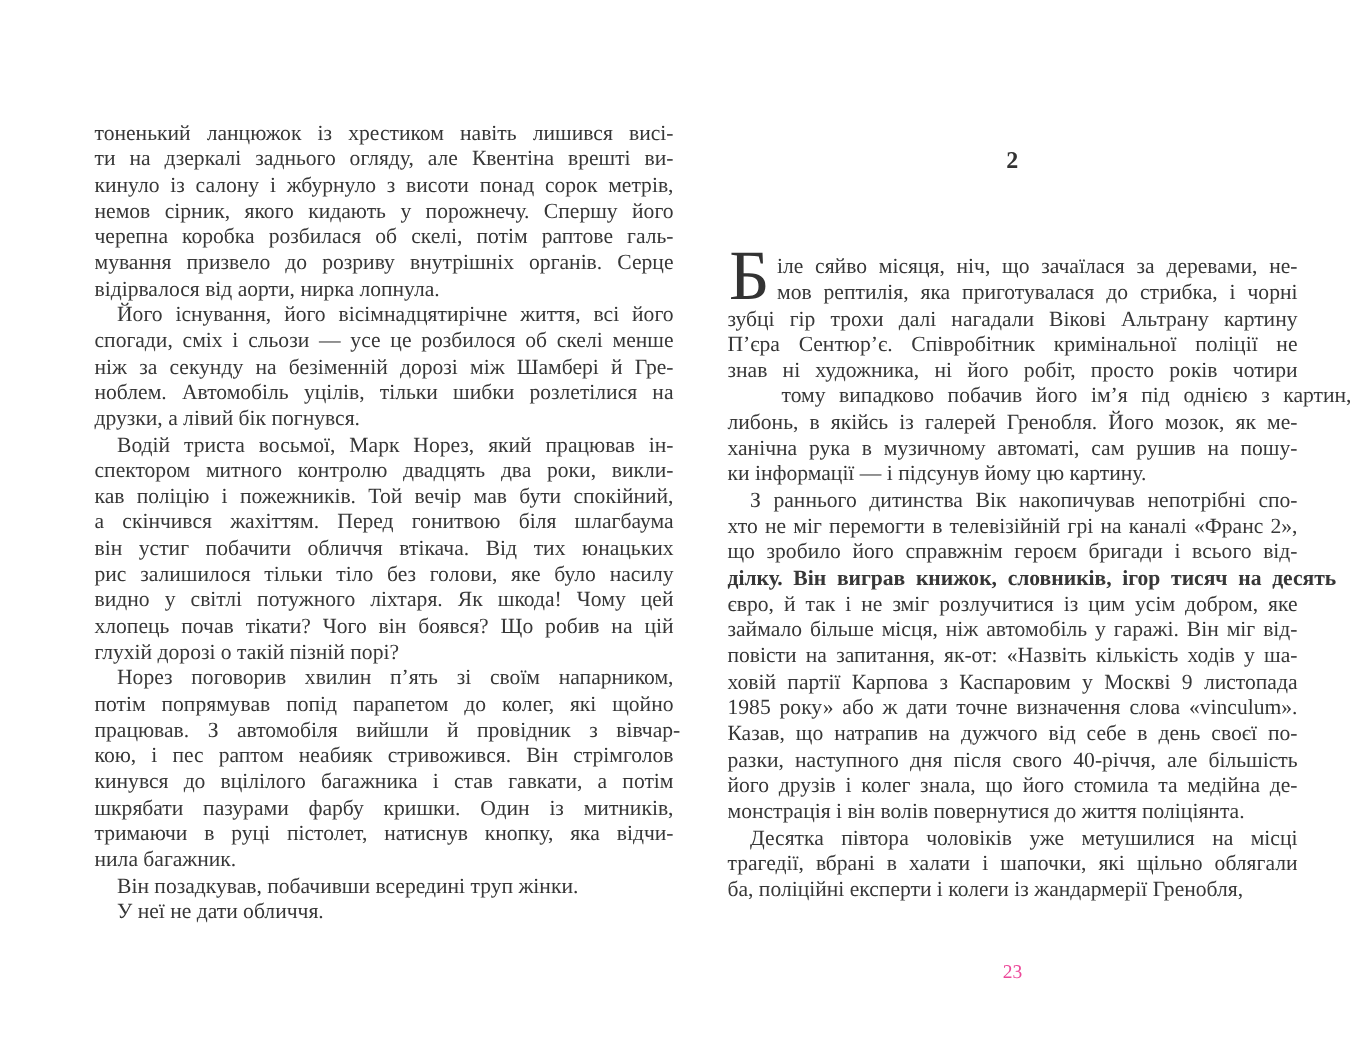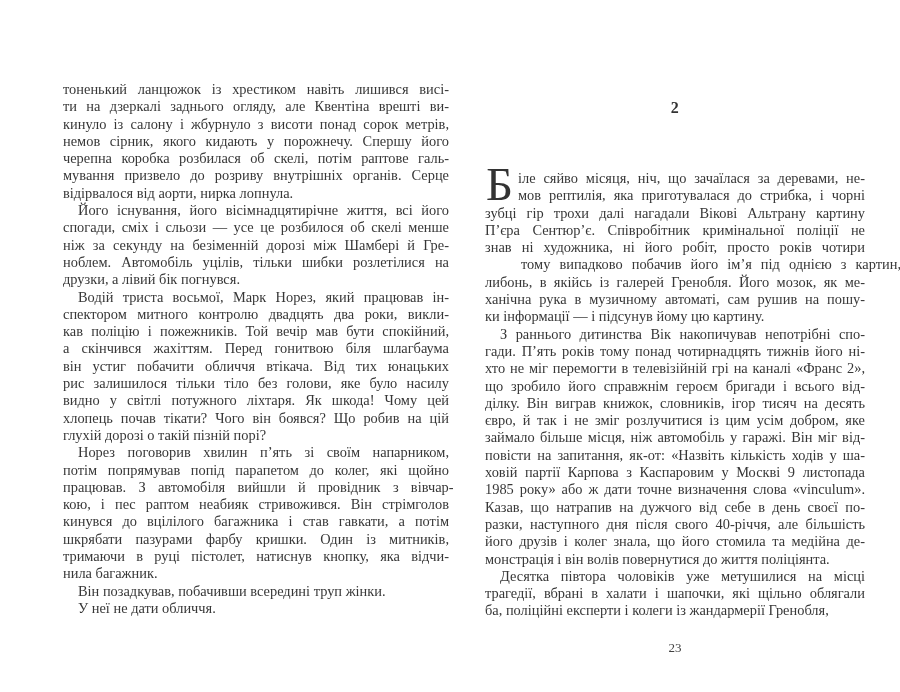--- a/index.html
+++ b/index.html
@@ -36,21 +36,21 @@
     overflow: visible;
   }
   .line.first { padding-left: 15px; }
   .line.dc    { padding-left: 33px; }
   .dropcap {
     position: absolute; left: 1px; top: -9px;
     font-size: 47px; line-height: 1; color: #333333;
   }
   .pagenum {
     position: absolute; top: 640px; left: 0; width: 100%;
-    text-align: center; font-size: 13px; color: #404040;
+    text-align: center; font-size: 13px; color: #ec4899;
   }
 </style>
 </head>
 <body>
 
 <div class="spread">
 
   <div class="page-col left">
     <div class="text-block" id="left-col">
         <div class="para">
@@ -109,24 +109,23 @@
           <div class="line"><span class="lt" style="word-spacing: 6.48214px;">зубці гір трохи далі нагадали Вікові Альтрану картину</span></div>
           <div class="line"><span class="lt" style="word-spacing: 8.87813px;">П’єра Сентюр’є. Співробітник кримінальної поліції не</span></div>
           <div class="line"><span class="lt" style="word-spacing: 6.55664px;">знав ні художника, ні його робіт, просто років чотири</span></div>
           <div class="line"><span class="lt" style="word-spacing: 5.47852px; margin-left: 36px;">тому випадково побачив його ім’я під однією з картин,</span></div>
           <div class="line"><span class="lt" style="word-spacing: 3.79861px;">либонь, в якійсь із галерей Гренобля. Його мозок, як ме-</span></div>
           <div class="line"><span class="lt" style="word-spacing: 4.26758px;">ханічна рука в музичному автоматі, сам рушив на пошу-</span></div>
           <div class="line last"><span class="lt">ки інформації — і підсунув йому цю картину.</span></div>
         </div>
         <div class="para">
           <div class="line first"><span class="lt" style="word-spacing: 4.83854px;">З раннього дитинства Вік накопичував непотрібні спо-</span></div>
-          <div class="line"><span class="lt" style="word-spacing: 2.16016px;">гади. П’ять років тому понад чотирнадцять тижнів його ні-</span></div>
           <div class="line"><span class="lt" style="word-spacing: 1.23438px;">хто не міг перемогти в телевізійній грі на каналі «Франс 2»,</span></div>
           <div class="line"><span class="lt" style="word-spacing: 4.15234px;">що зробило його справжнім героєм бригади і всього від-</span></div>
-          <div class="line"><span class="lt" style="word-spacing: 3.52539px;">ділку. Він виграв книжок, словників, ігор тисяч на десять</span></div>
+          <div class="line"><span class="lt" style="word-spacing: 3.52539px; font-weight: bold;">ділку. Він виграв книжок, словників, ігор тисяч на десять</span></div>
           <div class="line"><span class="lt" style="word-spacing: 3.07102px;">євро, й так і не зміг розлучитися із цим усім добром, яке</span></div>
           <div class="line"><span class="lt" style="word-spacing: 1.70312px;">займало більше місця, ніж автомобіль у гаражі. Він міг від-</span></div>
           <div class="line"><span class="lt" style="word-spacing: 2.54297px;">повісти на запитання, як-от: «Назвіть кількість ходів у ша-</span></div>
           <div class="line"><span class="lt" style="word-spacing: 3.96875px;">ховій партії Карпова з Каспаровим у Москві 9 листопада</span></div>
           <div class="line"><span class="lt" style="word-spacing: 2.33008px;">1985 року» або ж дати точне визначення слова «vinculum».</span></div>
           <div class="line"><span class="lt" style="word-spacing: 3.70469px;">Казав, що натрапив на дужчого від себе в день своєї по-</span></div>
           <div class="line"><span class="lt" style="word-spacing: 3.86607px;">разки, наступного дня після свого 40-річчя, але більшість</span></div>
           <div class="line"><span class="lt" style="word-spacing: 2.91094px;">його друзів і колег знала, що його стомила та медійна де-</span></div>
           <div class="line last"><span class="lt">монстрація і він волів повернутися до життя поліціянта.</span></div>
         </div>

